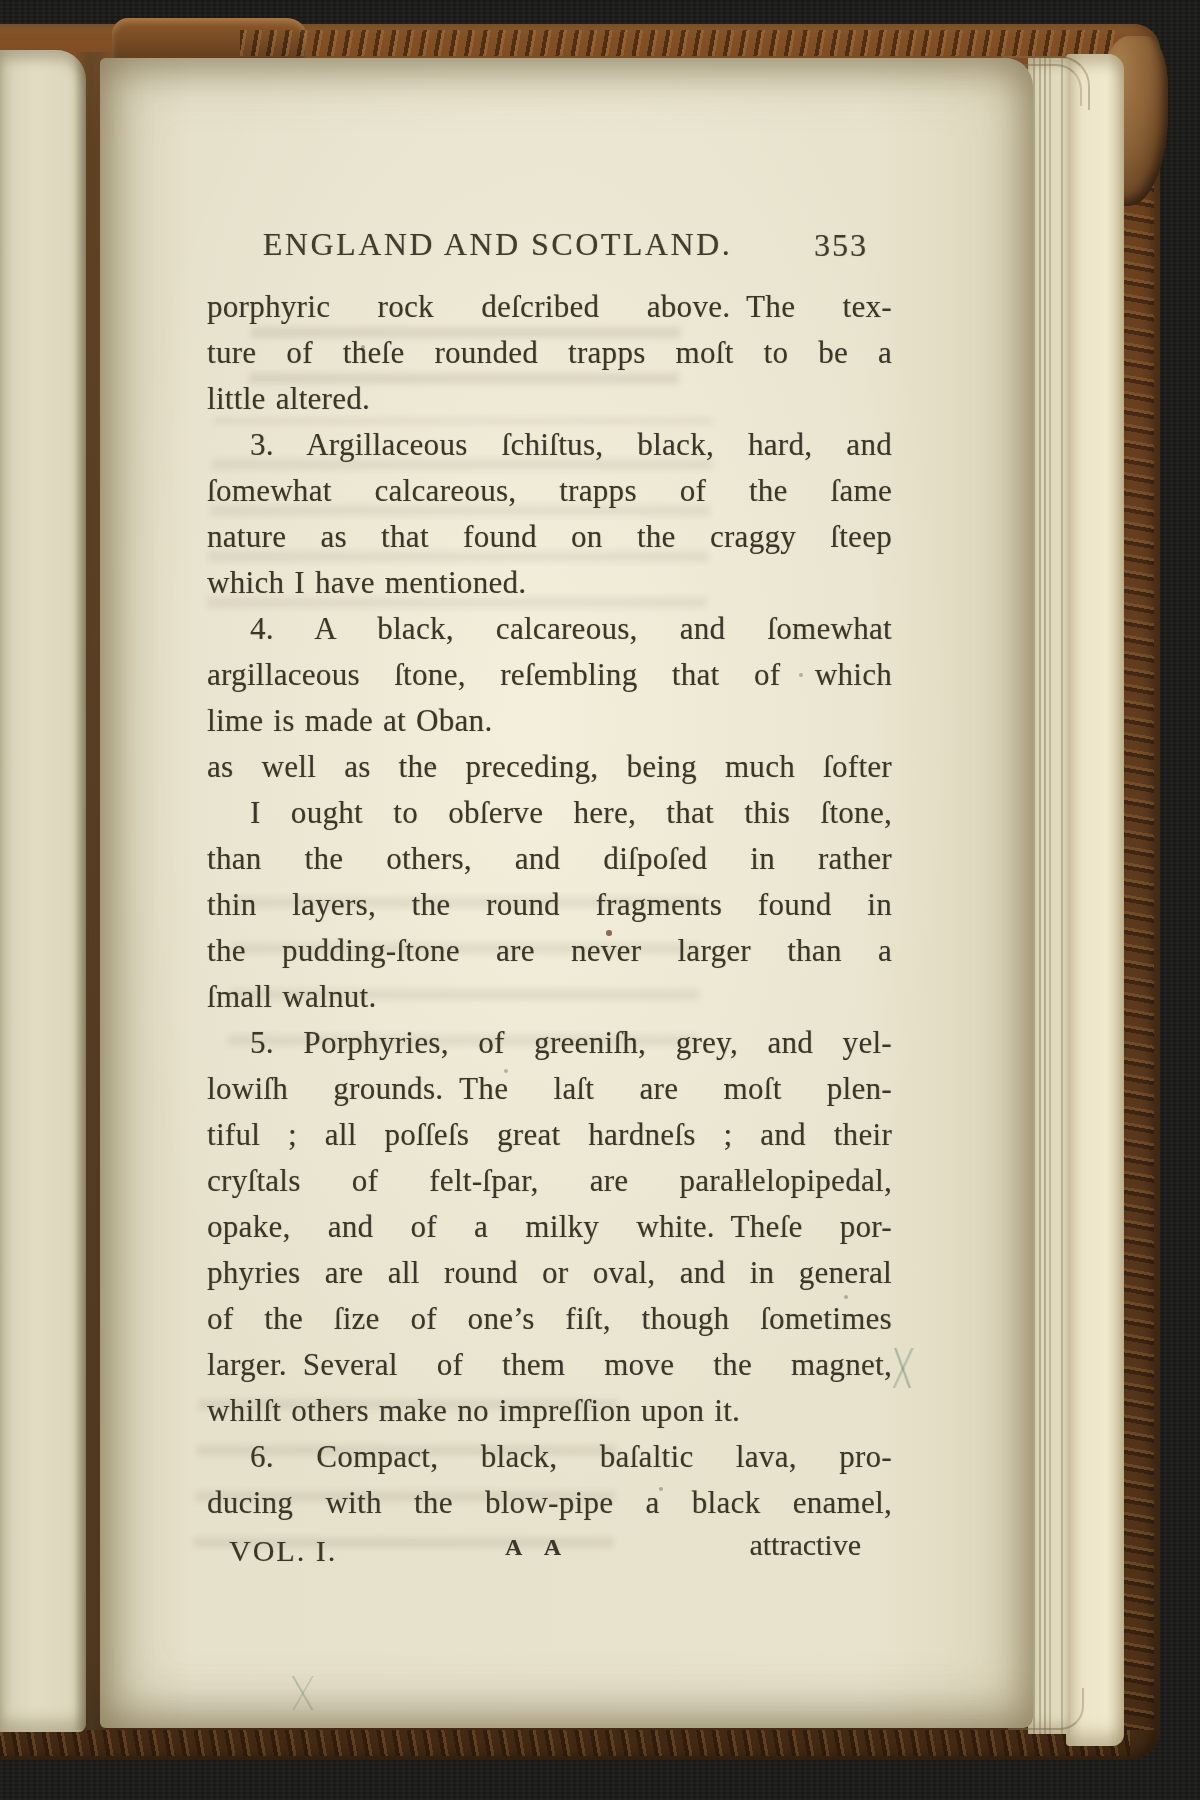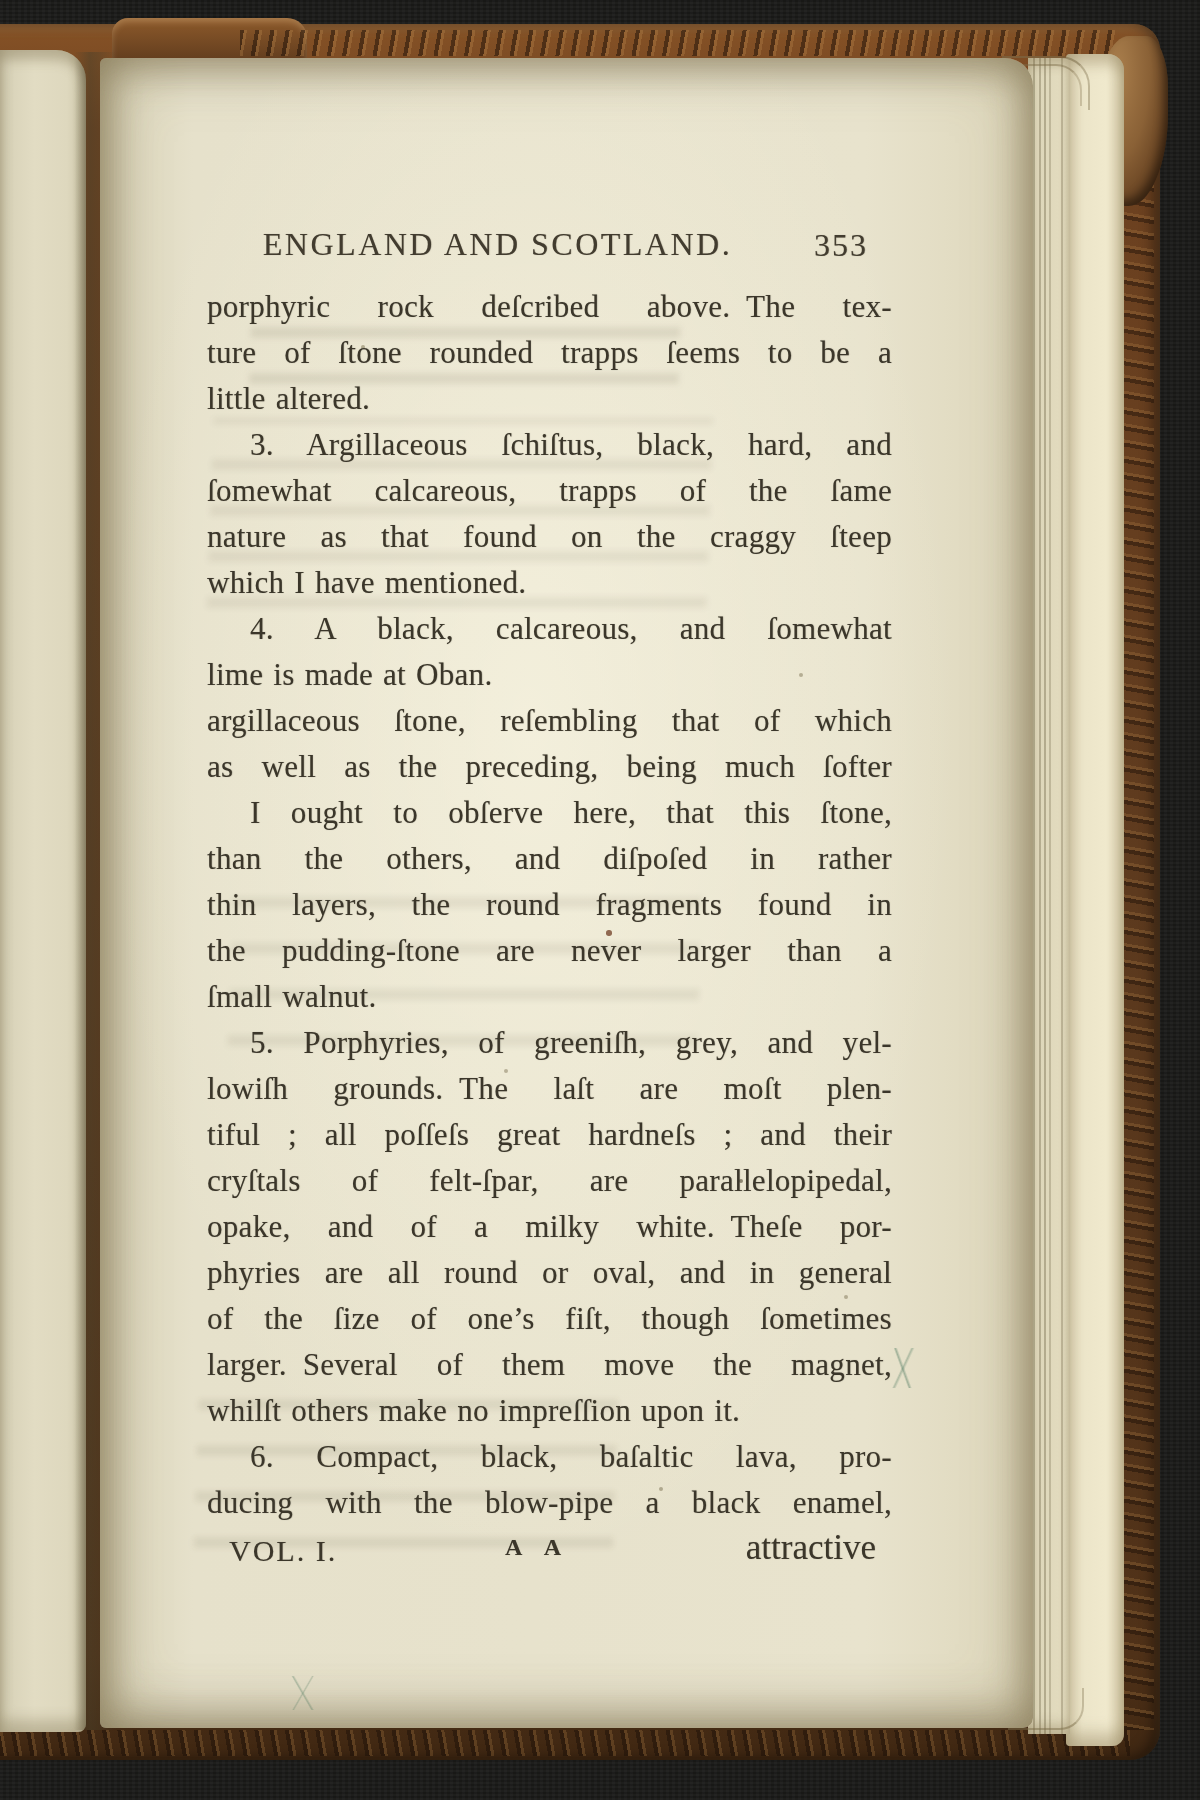--- a/index.html
+++ b/index.html
@@ -107,21 +107,21 @@
   .body{position:absolute;left:95px;top:226px;width:685px;font-size:31px;color:#3b362a;margin-left:12px;}
   .line{height:46px;line-height:46px;letter-spacing:.3px;word-spacing:2px;
     text-shadow:.4px .4px .9px rgba(59,54,42,.38);text-align:left;}
   .line.justify{text-align:justify;text-align-last:justify;}
   .line.indent{padding-left:43px;}
   .footer-row{position:absolute;left:95px;top:1470px;width:685px;height:44px;color:#3b362a;}
   .vol{position:absolute;left:34px;top:6px;font-size:30px;letter-spacing:2px;
     text-shadow:.4px .4px .8px rgba(59,54,42,.4);}
   .sig{position:absolute;left:50%;transform:translateX(-50%);top:6px;font-size:24px;
     letter-spacing:9px;font-weight:bold;text-shadow:.3px .3px .7px rgba(59,54,42,.4);}
-  .catch{position:absolute;right:4px;top:0;font-size:35px;
+  .catch{position:absolute;right:19px;top:0;font-size:30px;
     text-shadow:.4px .4px .9px rgba(59,54,42,.4);}
 </style>
 </head>
 <body>
 
 <div class="stage">
   <div class="cloth"></div>
   <div class="leather"></div>
   <div class="headcap"></div>
   <div class="tool-top"></div>
@@ -145,29 +145,29 @@
     <div class="pencil-mark"></div>
     <div class="pencil-mark2"></div>
 
     <div class="header-row">
       <div class="running-title">ENGLAND AND SCOTLAND.</div>
       <div class="page-number">353</div>
     </div>
 
     <div class="body">
         <div class="line justify">porphyric rock deſcribed above. The tex-</div>
-        <div class="line justify">ture of ſtone rounded trapps ſeems to be a</div>
+        <div class="line justify">ture of theſe rounded trapps moſt to be a</div>
         <div class="line">little altered.</div>
         <div class="line indent justify">3. Argillaceous ſchiſtus, black, hard, and</div>
         <div class="line justify">ſomewhat calcareous, trapps of the ſame</div>
         <div class="line justify">nature as that found on the craggy ſteep</div>
         <div class="line">which I have mentioned.</div>
         <div class="line indent justify">4. A black, calcareous, and ſomewhat</div>
+        <div class="line justify">argillaceous ſtone, reſembling that of which</div>
         <div class="line">lime is made at Oban.</div>
-        <div class="line justify">argillaceous ſtone, reſembling that of which</div>
         <div class="line justify">as well as the preceding, being much ſofter</div>
         <div class="line indent justify">I ought to obſerve here, that this ſtone,</div>
         <div class="line justify">than the others, and diſpoſed in rather</div>
         <div class="line justify">thin layers, the round fragments found in</div>
         <div class="line justify">the pudding-ſtone are never larger than a</div>
         <div class="line">ſmall walnut.</div>
         <div class="line indent justify">5. Porphyries, of greeniſh, grey, and yel-</div>
         <div class="line justify">lowiſh grounds. The laſt are moſt plen-</div>
         <div class="line justify">tiful ; all poſſeſs great hardneſs ; and their</div>
         <div class="line justify">cryſtals of felt-ſpar, are parallelopipedal,</div>

